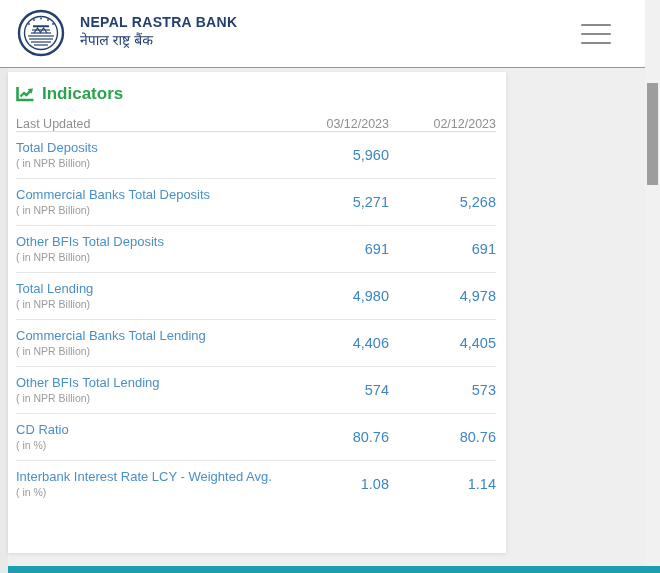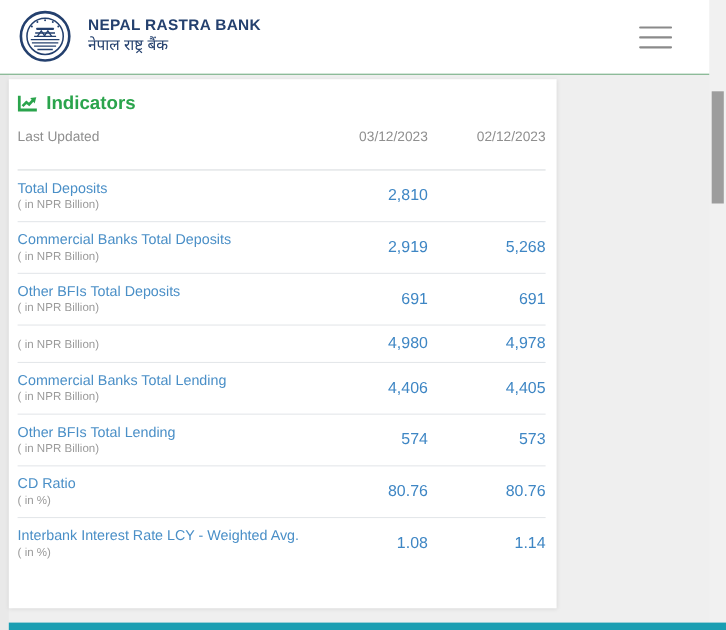--- a/index.html
+++ b/index.html
@@ -30,21 +30,21 @@
     position:absolute;left:8px;top:72px;width:498px;height:481px;background:#ffffff;
     box-sizing:border-box;padding:10px 10px 0 8px;
     box-shadow:0 1px 4px rgba(0,0,0,.10);z-index:2;
   }
   .card-title{
     display:flex;align-items:center;gap:7px;
     color:#2aa44c;font-size:17px;font-weight:600;margin:2px 0 13px 0;
   }
   .grid{display:grid;grid-template-columns:1fr 107px 107px;align-items:center;}
   .thead{
-    color:#8f8f8f;font-size:12.5px;padding-bottom:23px;border-bottom:1px solid #d9dde0;
+    color:#8f8f8f;font-size:12.5px;padding-bottom:0;border-bottom:1px solid #d9dde0;
   }
   .thead .date{text-align:right;}
   .row{padding:8px 0 9px 0;border-bottom:1px solid #e4e7ea;}
   .row:last-child{border-bottom:none;}
   .ind-label{color:#4a8fc7;font-size:13px;line-height:16px;}
   .ind-unit{color:#9b9b9b;font-size:10.5px;margin-top:1px;}
   .val{color:#3e86c4;font-size:14.5px;text-align:right;align-self:center;}
 </style>
 </head>
 <body>
@@ -103,43 +103,44 @@
     <div>Last Updated</div>
     <div class="date">03/12/2023</div>
     <div class="date">02/12/2023</div>
   </div>
 
   <div class="grid row">
     <div>
         <div class="ind-label">Total Deposits</div>
          <div class="ind-unit">( in NPR Billion)</div>
       </div>
-    <div class="val">2,810</div>
+    <div class="val">5,960</div>
   </div>
 
   <div class="grid row">
     <div>
         <div class="ind-label">Commercial Banks Total Deposits</div>
          <div class="ind-unit">( in NPR Billion)</div>
       </div>
-    <div class="val">2,919</div>
+    <div class="val">5,271</div>
     <div class="val">5,268</div>
   </div>
 
   <div class="grid row">
     <div>
         <div class="ind-label">Other BFIs Total Deposits</div>
          <div class="ind-unit">( in NPR Billion)</div>
       </div>
     <div class="val">691</div>
     <div class="val">691</div>
   </div>
 
   <div class="grid row">
     <div>
+        <div class="ind-label">Total Lending</div>
          <div class="ind-unit">( in NPR Billion)</div>
       </div>
     <div class="val">4,980</div>
     <div class="val">4,978</div>
   </div>
 
   <div class="grid row">
     <div>
         <div class="ind-label">Commercial Banks Total Lending</div>
          <div class="ind-unit">( in NPR Billion)</div>

